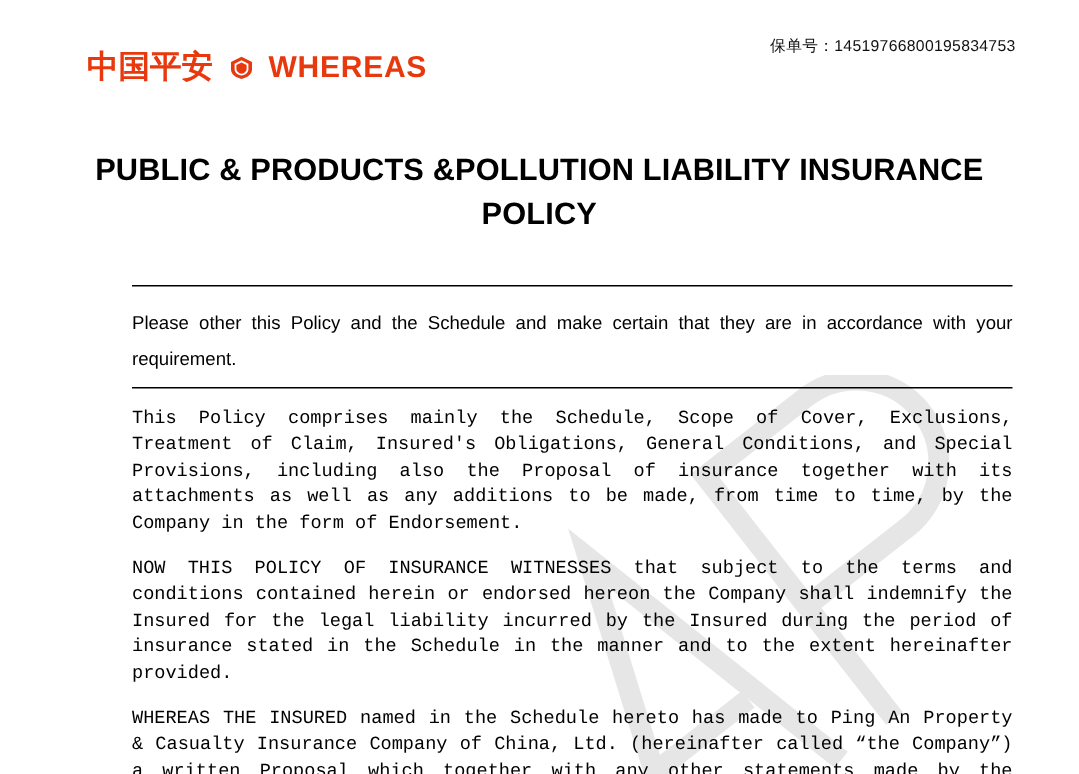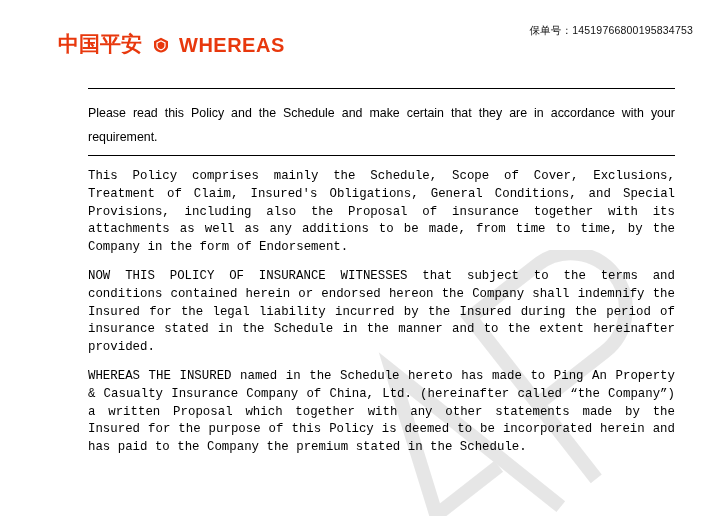--- a/index.html
+++ b/index.html
@@ -33,21 +33,21 @@
     pointer-events: none;
     z-index: 0;
     opacity: 0.5;
   }
   .watermark svg { display: block; }
 
   
   .header {
     position: relative;
     z-index: 2;
-    padding: 22px 26px 0 58px;
+    padding: 22px 42px 0 58px;
     display: flex;
     align-items: flex-start;
     justify-content: space-between;
   }
   .logo-wrap {
     display: flex;
     align-items: center;
     gap: 9px;
     margin-top: 12px;
   }
@@ -148,24 +148,25 @@
           <path d="M8 0.8 L15 4.3 L15 9.2 C15 12.6 11.9 14.8 8 15.6 C4.1 14.8 1 12.6 1 9.2 L1 4.3 Z" fill="#e8380d"></path>
           <path d="M8 3.2 L12.6 5.5 L12.6 9.1 C12.6 11.3 10.6 12.8 8 13.4 C5.4 12.8 3.4 11.3 3.4 9.1 L3.4 5.5 Z" fill="#ffffff"></path>
           <path d="M8 4.6 L11.4 6.3 L11.4 9.0 C11.4 10.6 9.9 11.8 8 12.2 C6.1 11.8 4.6 10.6 4.6 9.0 L4.6 6.3 Z" fill="#e8380d"></path>
         </svg>
       </span>
       <span class="logo-en">WHEREAS</span>
     </div>
     <div class="policy-no">保单号：14519766800195834753</div>
   </div>
 
+  <div class="title">PUBLIC &amp; PRODUCTS &amp;POLLUTION LIABILITY INSURANCE POLICY</div>
 
   <div class="rule"></div>
 
   <div class="body">
-    <div class="intro">Please read this Policy and the Schedule and make certain that they are in accordance with your requirement.</div>
+    <div class="intro">Please other this Policy and the Schedule and make certain that they are in accordance with your requirement.</div>
     <div class="rule2"></div>
     <p class="para">This Policy comprises mainly the Schedule, Scope of Cover, Exclusions, Treatment of Claim, Insured's Obligations, General Conditions, and Special Provisions, including also the Proposal of insurance together with its attachments as well as any additions to be made, from time to time, by the Company in the form of Endorsement.</p>
     <p class="para">NOW THIS POLICY OF INSURANCE WITNESSES that subject to the terms and conditions contained herein or endorsed hereon the Company shall indemnify the Insured for the legal liability incurred by the Insured during the period of insurance stated in the Schedule in the manner and to the extent hereinafter provided.</p>
     <p class="para">WHEREAS THE INSURED named in the Schedule hereto has made to Ping An Property &amp; Casualty Insurance Company of China, Ltd. (hereinafter called “the Company”) a written Proposal which together with any other statements made by the Insured for the purpose of this Policy is deemed to be incorporated herein and has paid to the Company the premium stated in the Schedule.</p>
   </div>
 
 </div>
 
 </body></html>

